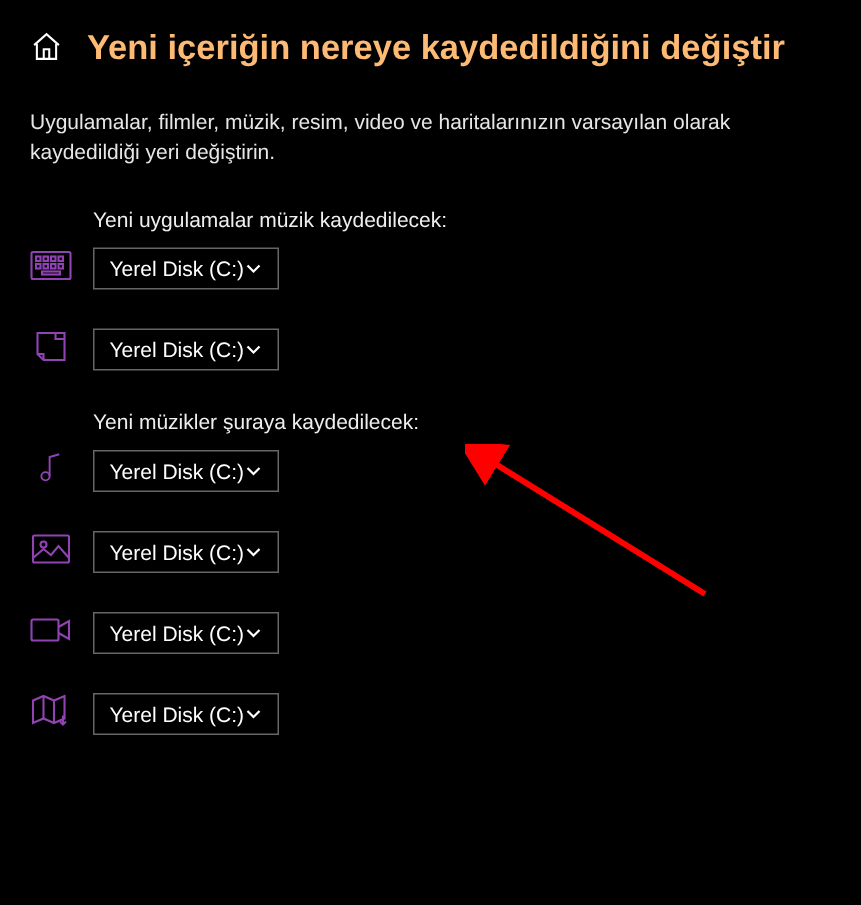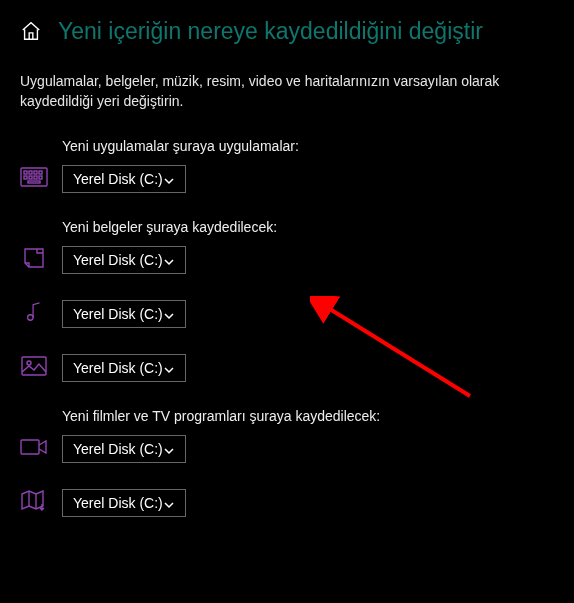--- a/index.html
+++ b/index.html
@@ -13,21 +13,21 @@
       position: relative;
       overflow: hidden;
     }
     .header {
       display: flex;
       align-items: center;
       gap: 14px;
       margin-bottom: 26px;
     }
     .home-icon { width: 24px; height: 24px; flex-shrink: 0; }
-    .title { font-size: 23px; font-weight: 400; color: #0f766e; }
+    .title { font-size: 23px; font-weight: 700; color: #fdba74; }
     .desc {
       font-size: 14px;
       color: #e6e6e6;
       line-height: 1.45;
       margin-bottom: 26px;
     }
     .group {
       display: flex;
       align-items: flex-end;
       gap: 14px;
@@ -43,21 +43,21 @@
       margin-bottom: 4px;
     }
     .group-body { flex: 1; }
     .group-label {
       font-size: 14px;
       color: #eee;
       margin-bottom: 11px;
     }
     .select {
       display: inline-flex;
-      align-items: flex-end;
+      align-items: center;
       border: 1px solid #666;
       background: #000;
       padding: 5px 10px;
       font-size: 14px;
       color: #fff;
       cursor: pointer;
     }
     .chev { width: 12px; height: 12px; }
     .arrow {
       position: absolute;
@@ -75,75 +75,75 @@
   <span class="home-icon">
     <svg viewBox="0 0 24 24" width="22" height="22" fill="none" stroke="#fff" stroke-width="1.5">
       <path d="M3 11 L12 3 L21 11"></path>
       <path d="M5 10 V21 H19 V10"></path>
       <path d="M10 21 V14 H14 V21"></path>
     </svg>
   </span>
   <h1 class="title">Yeni içeriğin nereye kaydedildiğini değiştir</h1>
 </div>
 
-<p class="desc">Uygulamalar, belgeler, müzik, resim, video ve haritalarınızın varsayılan olarak kaydedildiği yeri değiştirin.</p>
+<p class="desc">Uygulamalar, filmler, müzik, resim, video ve haritalarınızın varsayılan olarak kaydedildiği yeri değiştirin.</p>
 
 <div class="group">
   <span class="group-icon">
     <svg viewBox="0 0 28 20" width="28" height="20" fill="none" stroke="#9143b3" stroke-width="1.4">
       <rect x="1" y="1" width="26" height="18" rx="1"></rect>
       <rect x="4" y="4" width="3" height="3"></rect>
         <rect x="9" y="4" width="3" height="3"></rect>
         <rect x="14" y="4" width="3" height="3"></rect>
         <rect x="19" y="4" width="3" height="3"></rect>
       <rect x="4" y="9" width="3" height="3"></rect>
         <rect x="9" y="9" width="3" height="3"></rect>
         <rect x="14" y="9" width="3" height="3"></rect>
         <rect x="19" y="9" width="3" height="3"></rect>
       <rect x="8" y="14" width="12" height="2"></rect>
     </svg>
   </span>
   <div class="group-body">
-    <div class="group-label">Yeni uygulamalar şuraya uygulamalar:</div>
+    <div class="group-label">Yeni uygulamalar müzik kaydedilecek:</div>
     <div class="select">
       <span>Yerel Disk (C:)</span>
       <svg class="chev" viewBox="0 0 12 12">
           <path d="M2 4 L6 8 L10 4" fill="none" stroke="#fff" stroke-width="1.5"></path>
         </svg>
     </div>
   </div>
 </div>
 
 <div class="group">
   <span class="group-icon">
     <svg viewBox="0 0 24 24" width="24" height="24" fill="none" stroke="#9143b3" stroke-width="1.4">
       <path d="M3 3 H21 V21 H7 L3 17 Z"></path>
       <path d="M3 17 H7 V21"></path>
       <path d="M15 3 V7 H21"></path>
     </svg>
   </span>
   <div class="group-body">
-    <div class="group-label">Yeni belgeler şuraya kaydedilecek:</div>
     <div class="select">
       <span>Yerel Disk (C:)</span>
       <svg class="chev" viewBox="0 0 12 12">
           <path d="M2 4 L6 8 L10 4" fill="none" stroke="#fff" stroke-width="1.5"></path>
         </svg>
     </div>
   </div>
 </div>
 
 <div class="group">
   <span class="group-icon">
     <svg viewBox="0 0 24 24" width="22" height="22" fill="none" stroke="#9143b3" stroke-width="1.4">
       <circle cx="8" cy="18" r="3"></circle>
       <path d="M11 18 V4 L18 2"></path>
     </svg>
   </span>
   <div class="group-body">
+    <div class="group-label">Yeni müzikler şuraya kaydedilecek:</div>
     <div class="select">
       <span>Yerel Disk (C:)</span>
       <svg class="chev" viewBox="0 0 12 12">
           <path d="M2 4 L6 8 L10 4" fill="none" stroke="#fff" stroke-width="1.5"></path>
         </svg>
     </div>
   </div>
 </div>
 
 <div class="group">
@@ -165,21 +165,20 @@
 </div>
 
 <div class="group">
   <span class="group-icon">
     <svg viewBox="0 0 28 20" width="28" height="20" fill="none" stroke="#9143b3" stroke-width="1.4">
       <rect x="1" y="3" width="18" height="14" rx="1"></rect>
       <path d="M19 8 L26 4 V16 L19 12"></path>
     </svg>
   </span>
   <div class="group-body">
-    <div class="group-label">Yeni filmler ve TV programları şuraya kaydedilecek:</div>
     <div class="select">
       <span>Yerel Disk (C:)</span>
       <svg class="chev" viewBox="0 0 12 12">
           <path d="M2 4 L6 8 L10 4" fill="none" stroke="#fff" stroke-width="1.5"></path>
         </svg>
     </div>
   </div>
 </div>
 
 <div class="group">

